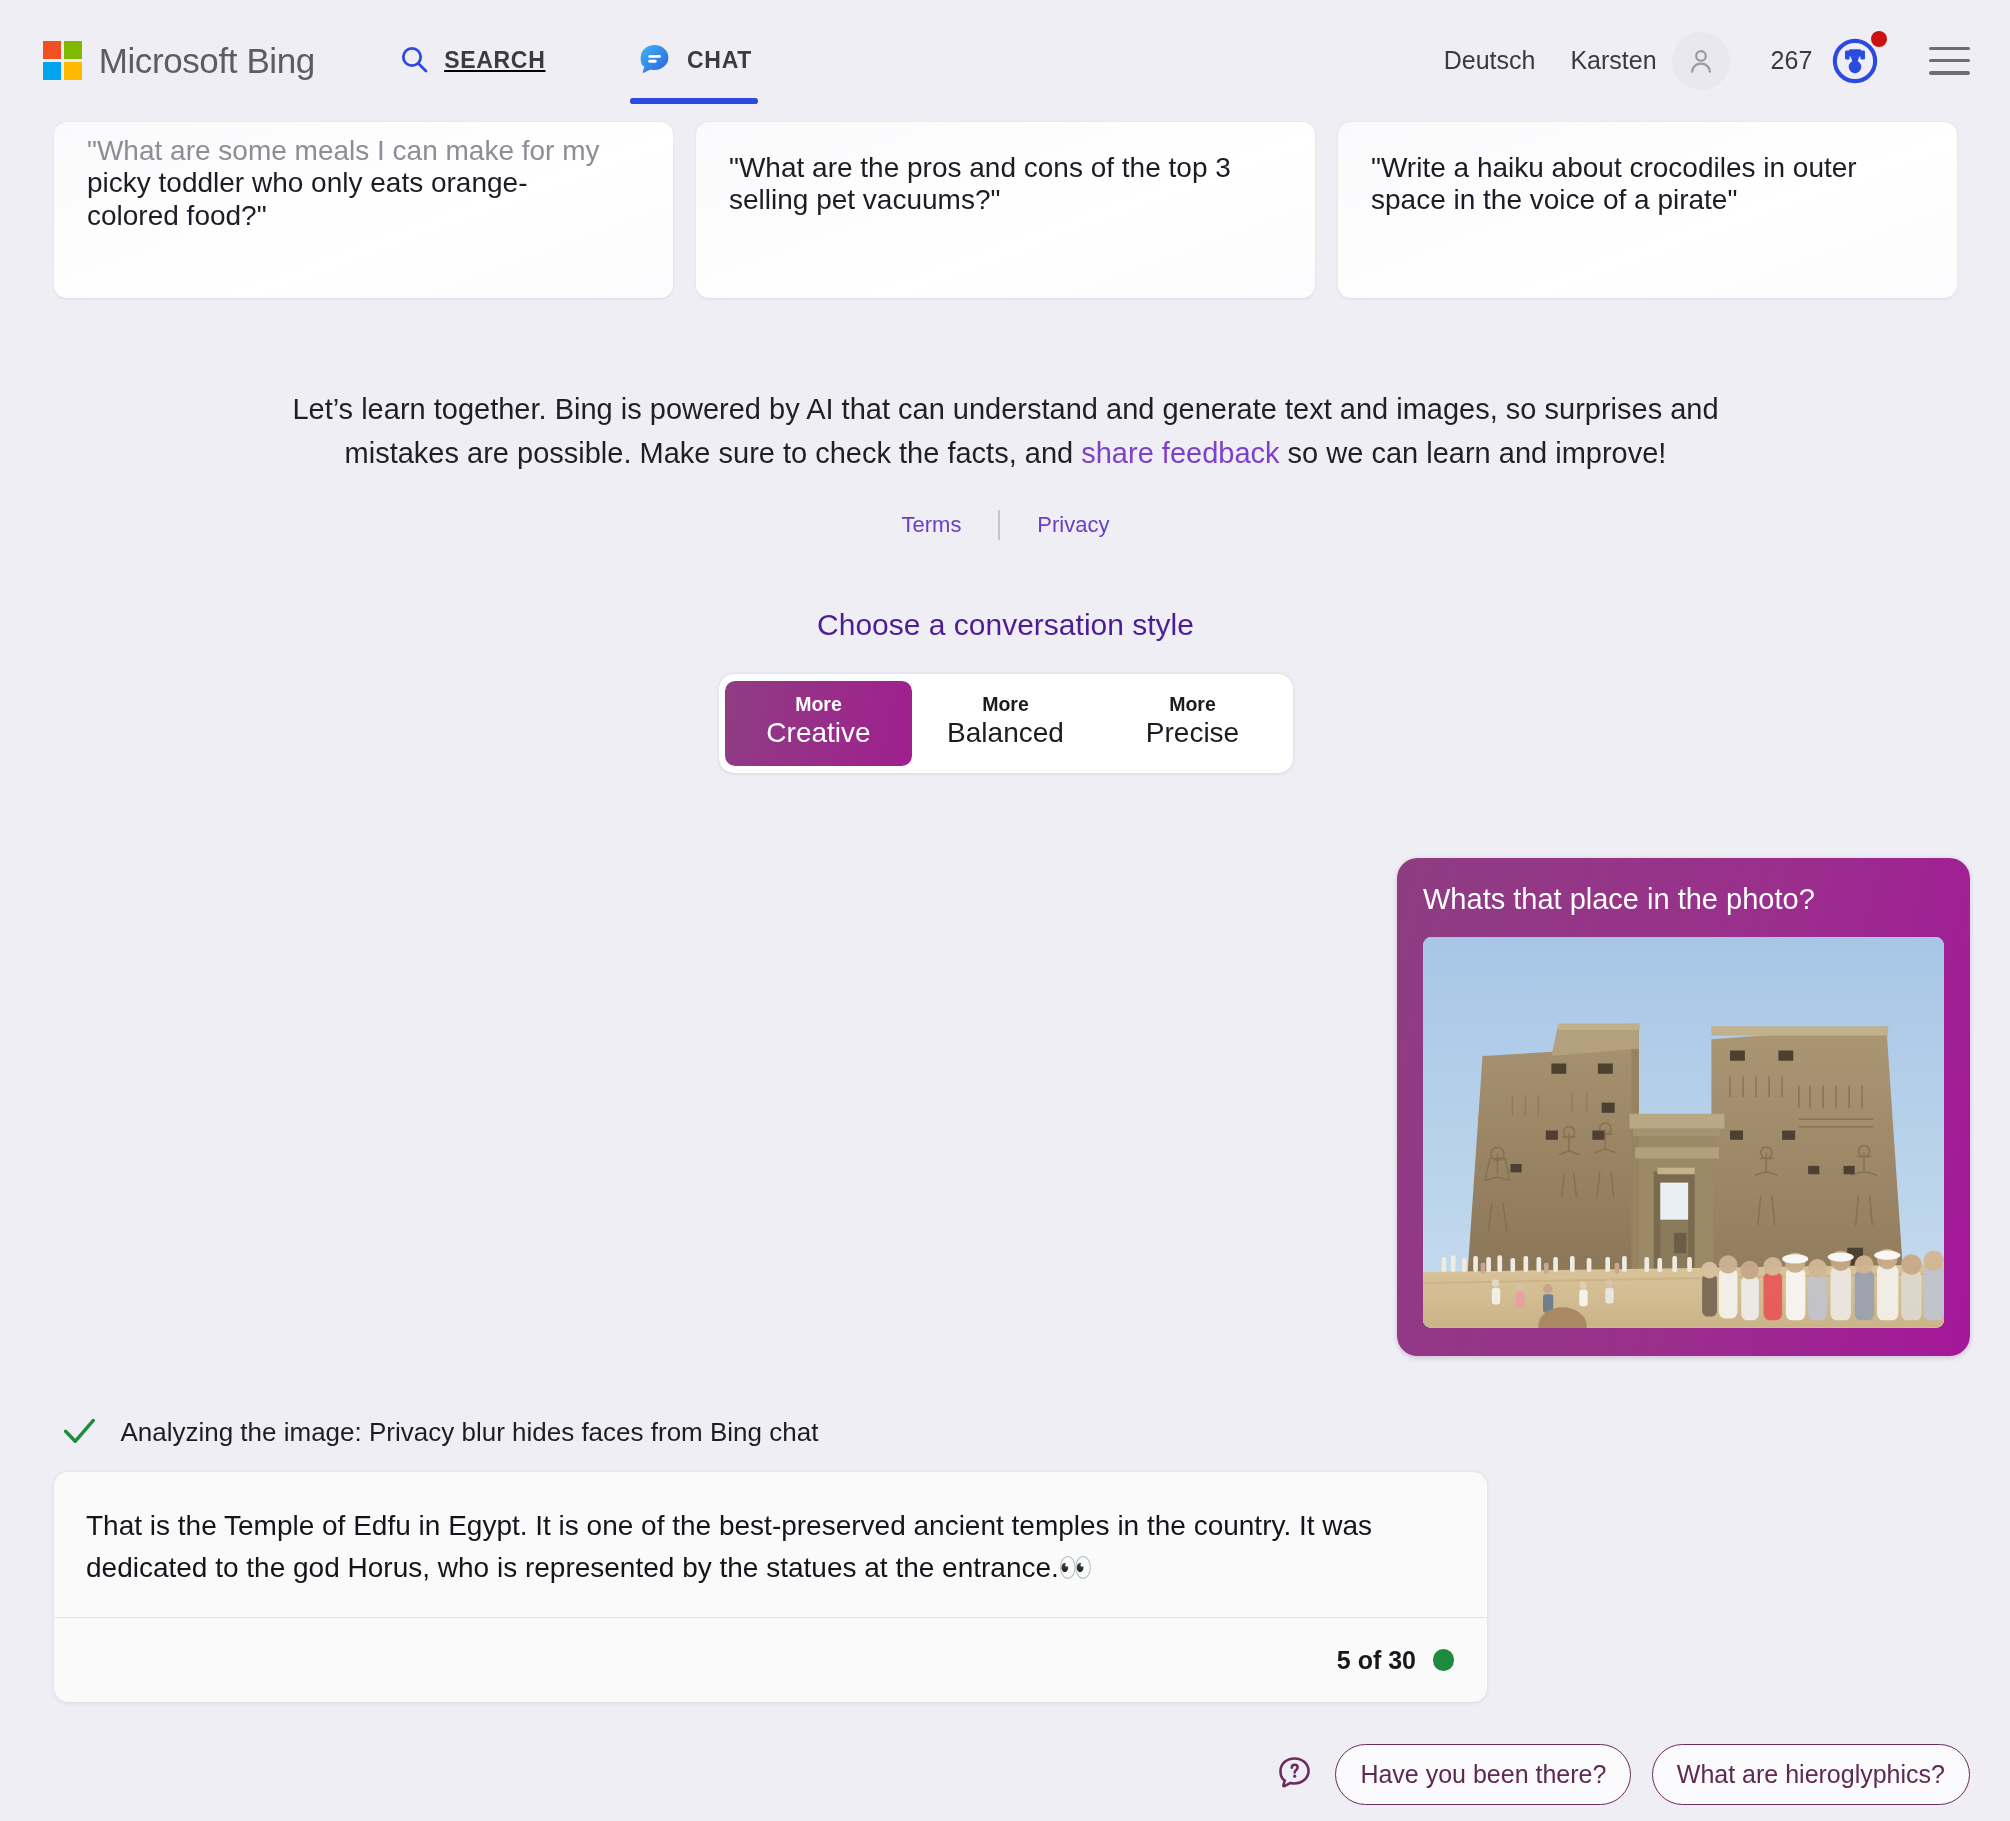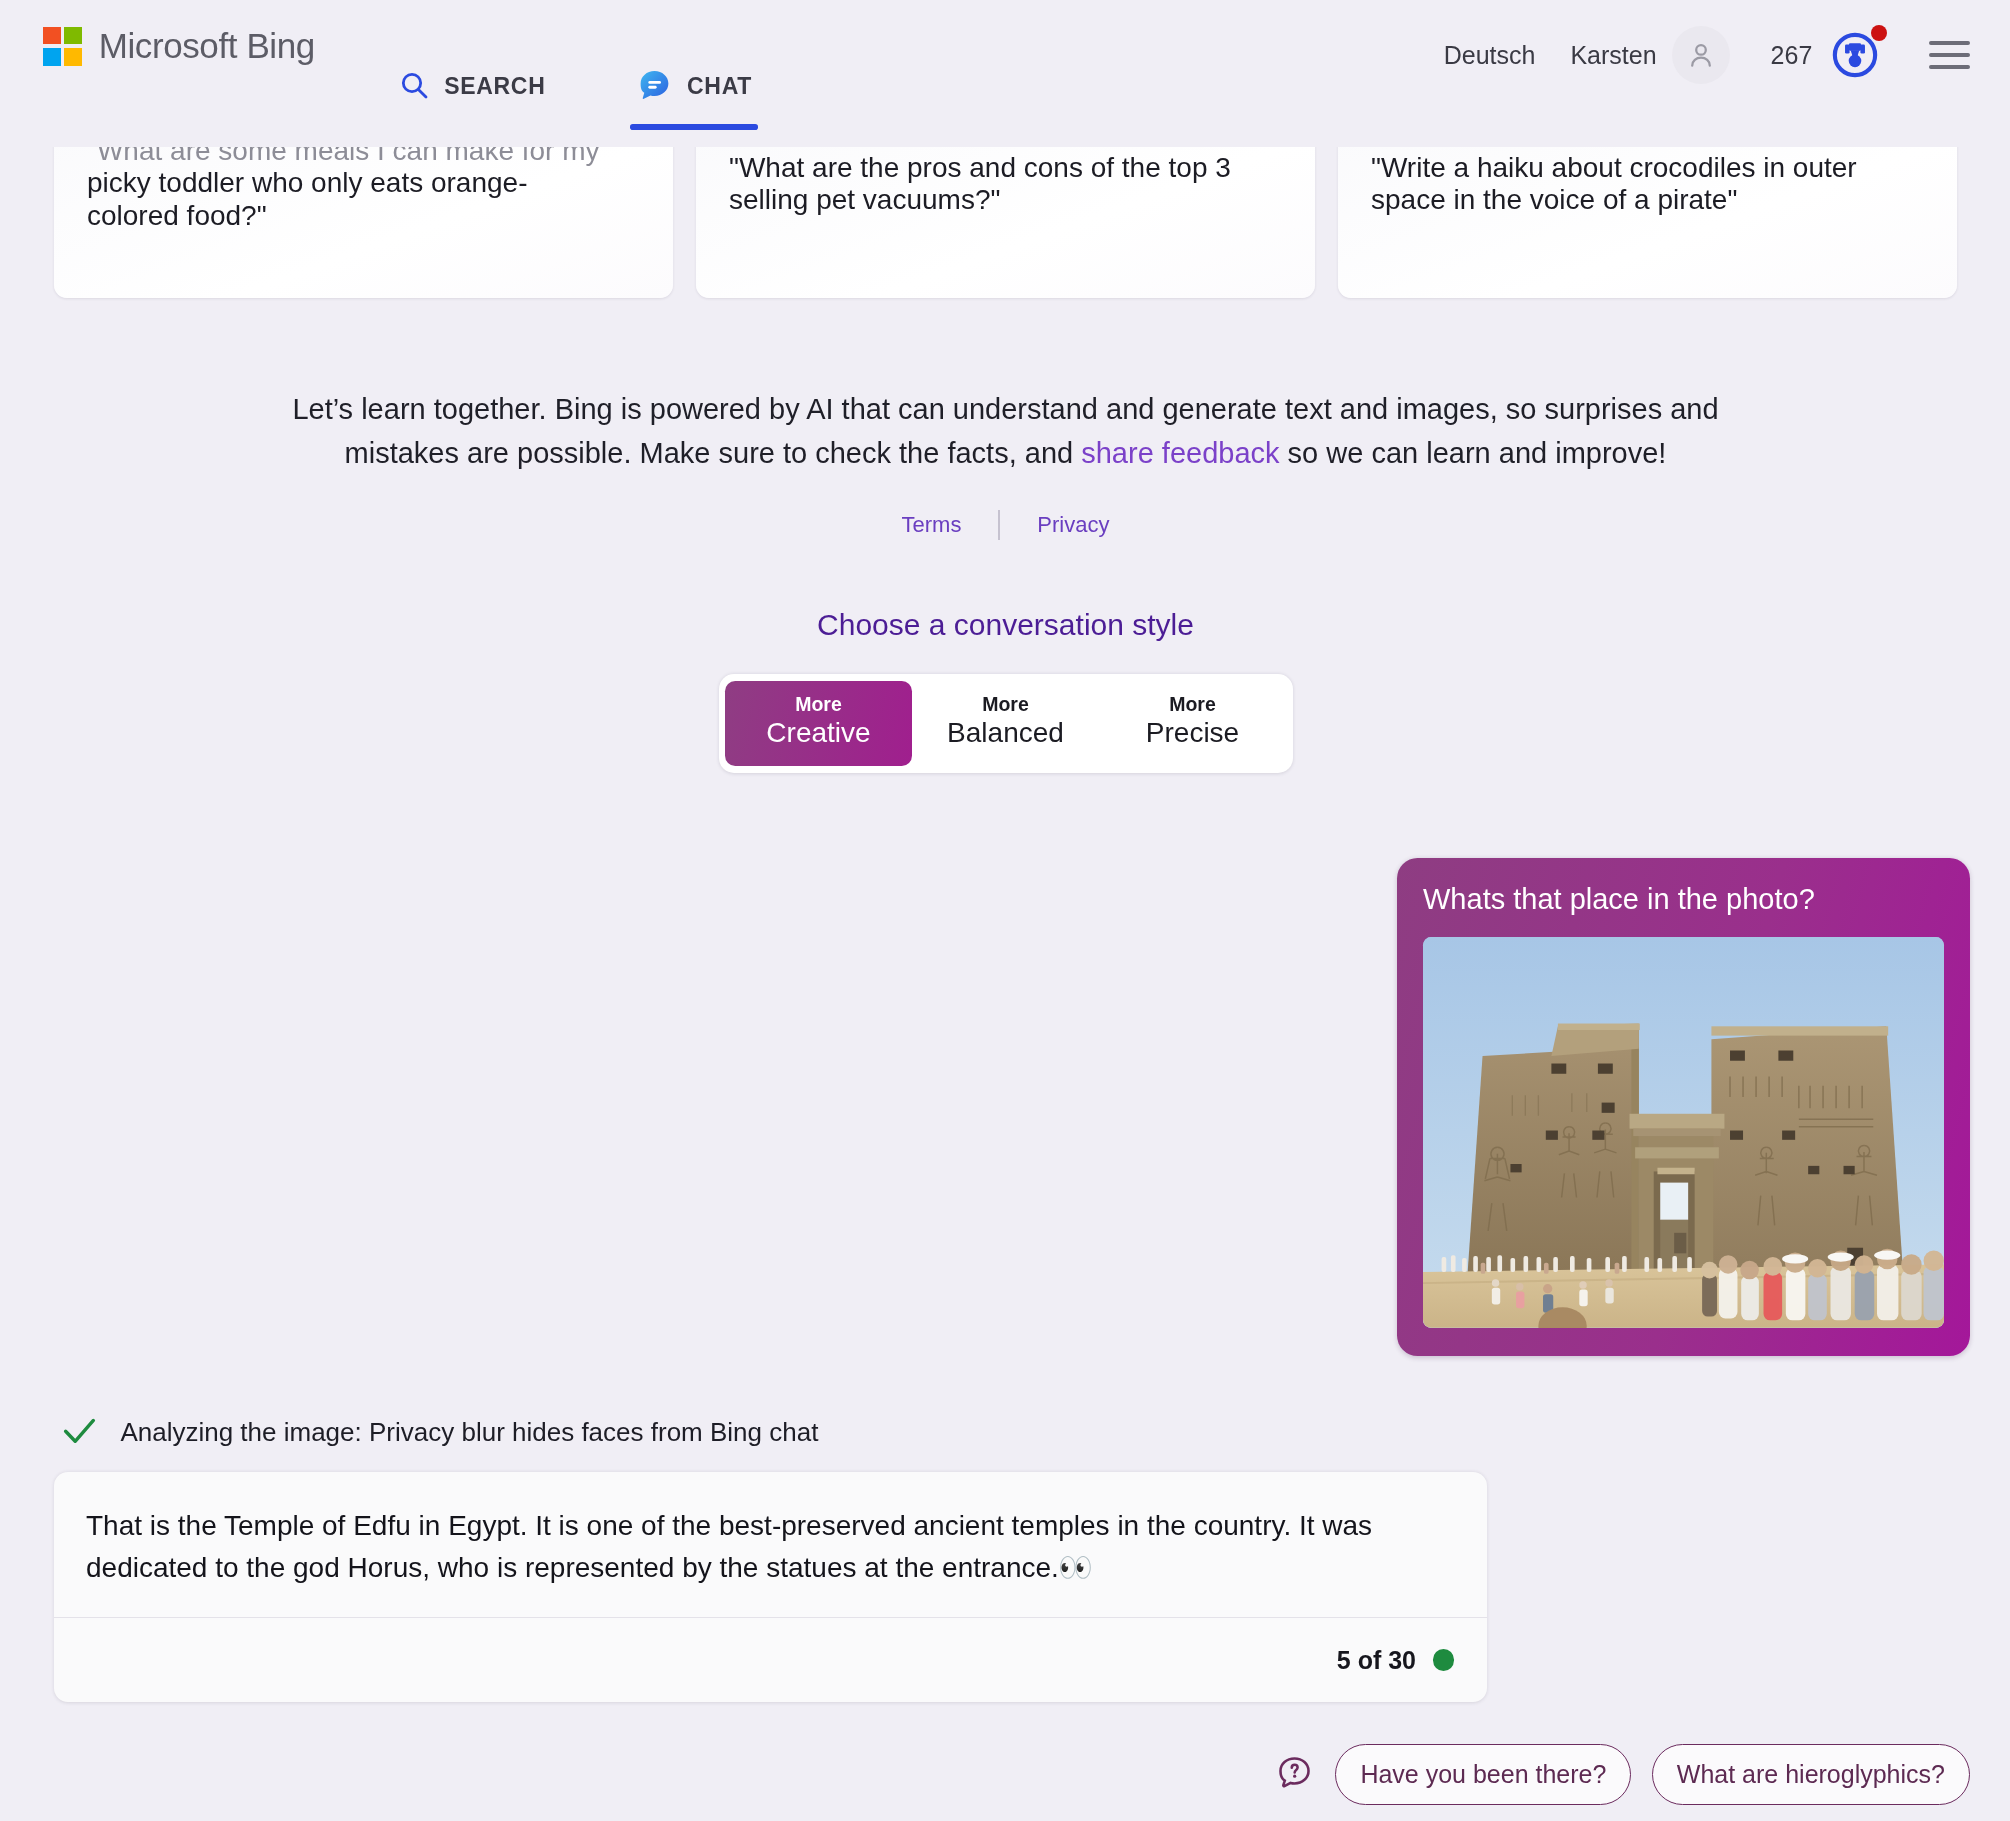--- a/index.html
+++ b/index.html
@@ -13,24 +13,23 @@
     position: relative;
   }
 
   
   #header {
     position: absolute;
     top: 0; left: 0;
     width: 2011px;
     height: 121px;
     display: flex;
-    align-items: flex-start;
+    align-items: center;
     background: #f0eef5;
     z-index: 40;
-    margin-top: 26px;
   }
 
   #brand {
     display: flex;
     align-items: center;
     margin-left: 43px;
     gap: 16.7px;
   }
   #ms-logo {
     width: 39px; height: 39px;
@@ -54,21 +53,21 @@
 
   .nav-tab {
     display: flex;
     align-items: center;
     gap: 14px;
     height: 121px;
     position: relative;
     padding: 0 9.3px;
     cursor: pointer;
   }
-  #tab-search { margin-left: 74px; }
+  #tab-search { margin-left: 74px; text-decoration: underline; }
   #tab-chat { margin-left: 72px; }
 
   .nav-label {
     font-size: 23px;
     font-weight: bold;
     color: #3b3b46;
     letter-spacing: 0.7px;
   }
 
   .tab-underline {

